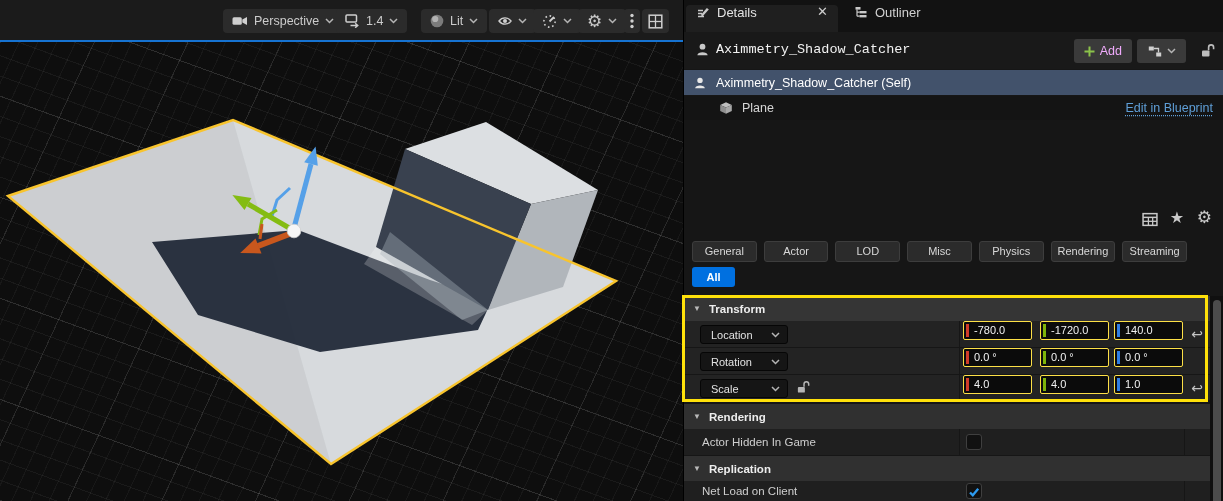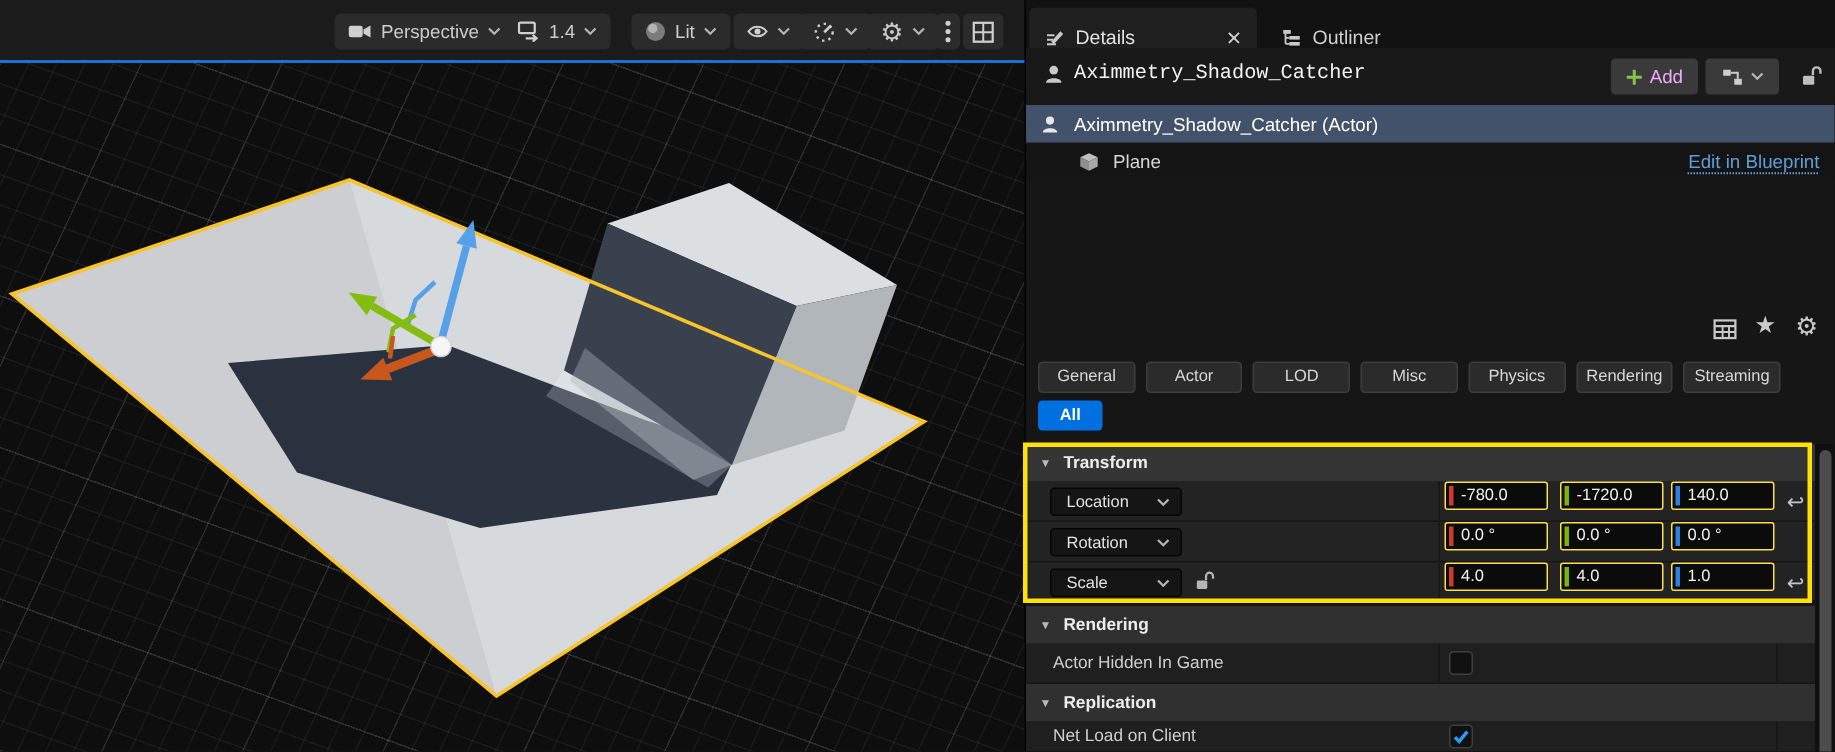--- a/index.html
+++ b/index.html
@@ -22,21 +22,21 @@
       repeating-linear-gradient(20deg,  rgba(255,255,255,0.085) 0 1px, transparent 1px 95px),
       repeating-linear-gradient(115deg, rgba(255,255,255,0.075) 0 1px, transparent 1px 85px),
       repeating-linear-gradient(20deg,  rgba(255,255,255,0.05)  0 1px, transparent 1px 19px),
       repeating-linear-gradient(115deg, rgba(255,255,255,0.045) 0 1px, transparent 1px 17px);
   }
   .scene { position:absolute; left:0; top:0; }
 
   
   .panel { position:absolute; left:683px; top:0; width:540px; height:501px; background:#161616; border-left:1px solid #000; }
   .tabbar { position:absolute; left:0; top:0; width:540px; height:32px; background:#121212; }
-  .tab { position:absolute; top:5px; height:27px; display:flex; align-items:flex-end; gap:7px;
+  .tab { position:absolute; top:5px; height:27px; display:flex; align-items:flex-start; gap:7px;
     padding:0 10px; color:#e3e3e3; font-size:13px; }
   .tab.active { left:2px; width:152px; background:#1f1f1f; border-radius:4px 4px 0 0; }
   .tab.inactive { left:160px; color:#d0d0d0; }
   .tab-close { margin-left:auto; color:#cfcfcf; font-size:13px; line-height:1; }
 
   .actor-header { position:absolute; left:0; top:32px; width:540px; height:37px; background:#191919; }
   .actor-name { position:absolute; left:32px; top:10px; color:#f2f2f2; font-size:13.5px;font-family:Liberation Mono, monospace; }
   .hdr-icon { position:absolute; left:11px; top:10px; }
   .add-btn { position:absolute; right:92px; top:7px; height:24px; display:flex; align-items:center; gap:5px;
     background:#3a3a3a; border-radius:3px; padding:0 10px; color:#f0abfc; font-size:12.5px; }
@@ -263,21 +263,21 @@
         <rect x="2" y="7.5" width="7.5" height="6" rx="1" fill="#bdbdbd"></rect>
         <path d="M8.6 7.2 V4.4 a2.5 2.5 0 0 1 5 0 V6.2" stroke="#bdbdbd" stroke-width="1.6" fill="none"></path>
       </svg>
     </div>
 
     <div class="comp-row comp-self">
       <svg class="ci" width="14" height="14" viewBox="0 0 14 14">
         <circle cx="7" cy="4.4" r="2.7" fill="#e8e8e8"></circle>
         <path d="M2.2 12.3 C2.2 8.6 11.8 8.6 11.8 12.3 Z" fill="#e8e8e8"></path>
       </svg>
-      <span class="ct">Aximmetry_Shadow_Catcher (Actor)</span>
+      <span class="ct">Aximmetry_Shadow_Catcher (Self)</span>
     </div>
     <div class="comp-row comp-child">
       <svg class="ci" width="14" height="14" viewBox="0 0 14 14">
         <path d="M7 1.2 L12.8 3.9 L7 6.6 L1.2 3.9 Z" fill="#bfbfbf"></path>
         <path d="M1.2 3.9 V10 L7 12.8 V6.6 Z" fill="#8f8f8f"></path>
         <path d="M12.8 3.9 V10 L7 12.8 V6.6 Z" fill="#a8a8a8"></path>
       </svg>
       <span class="ct">Plane</span>
       <span class="edit-link">Edit in Blueprint</span>
     </div>

